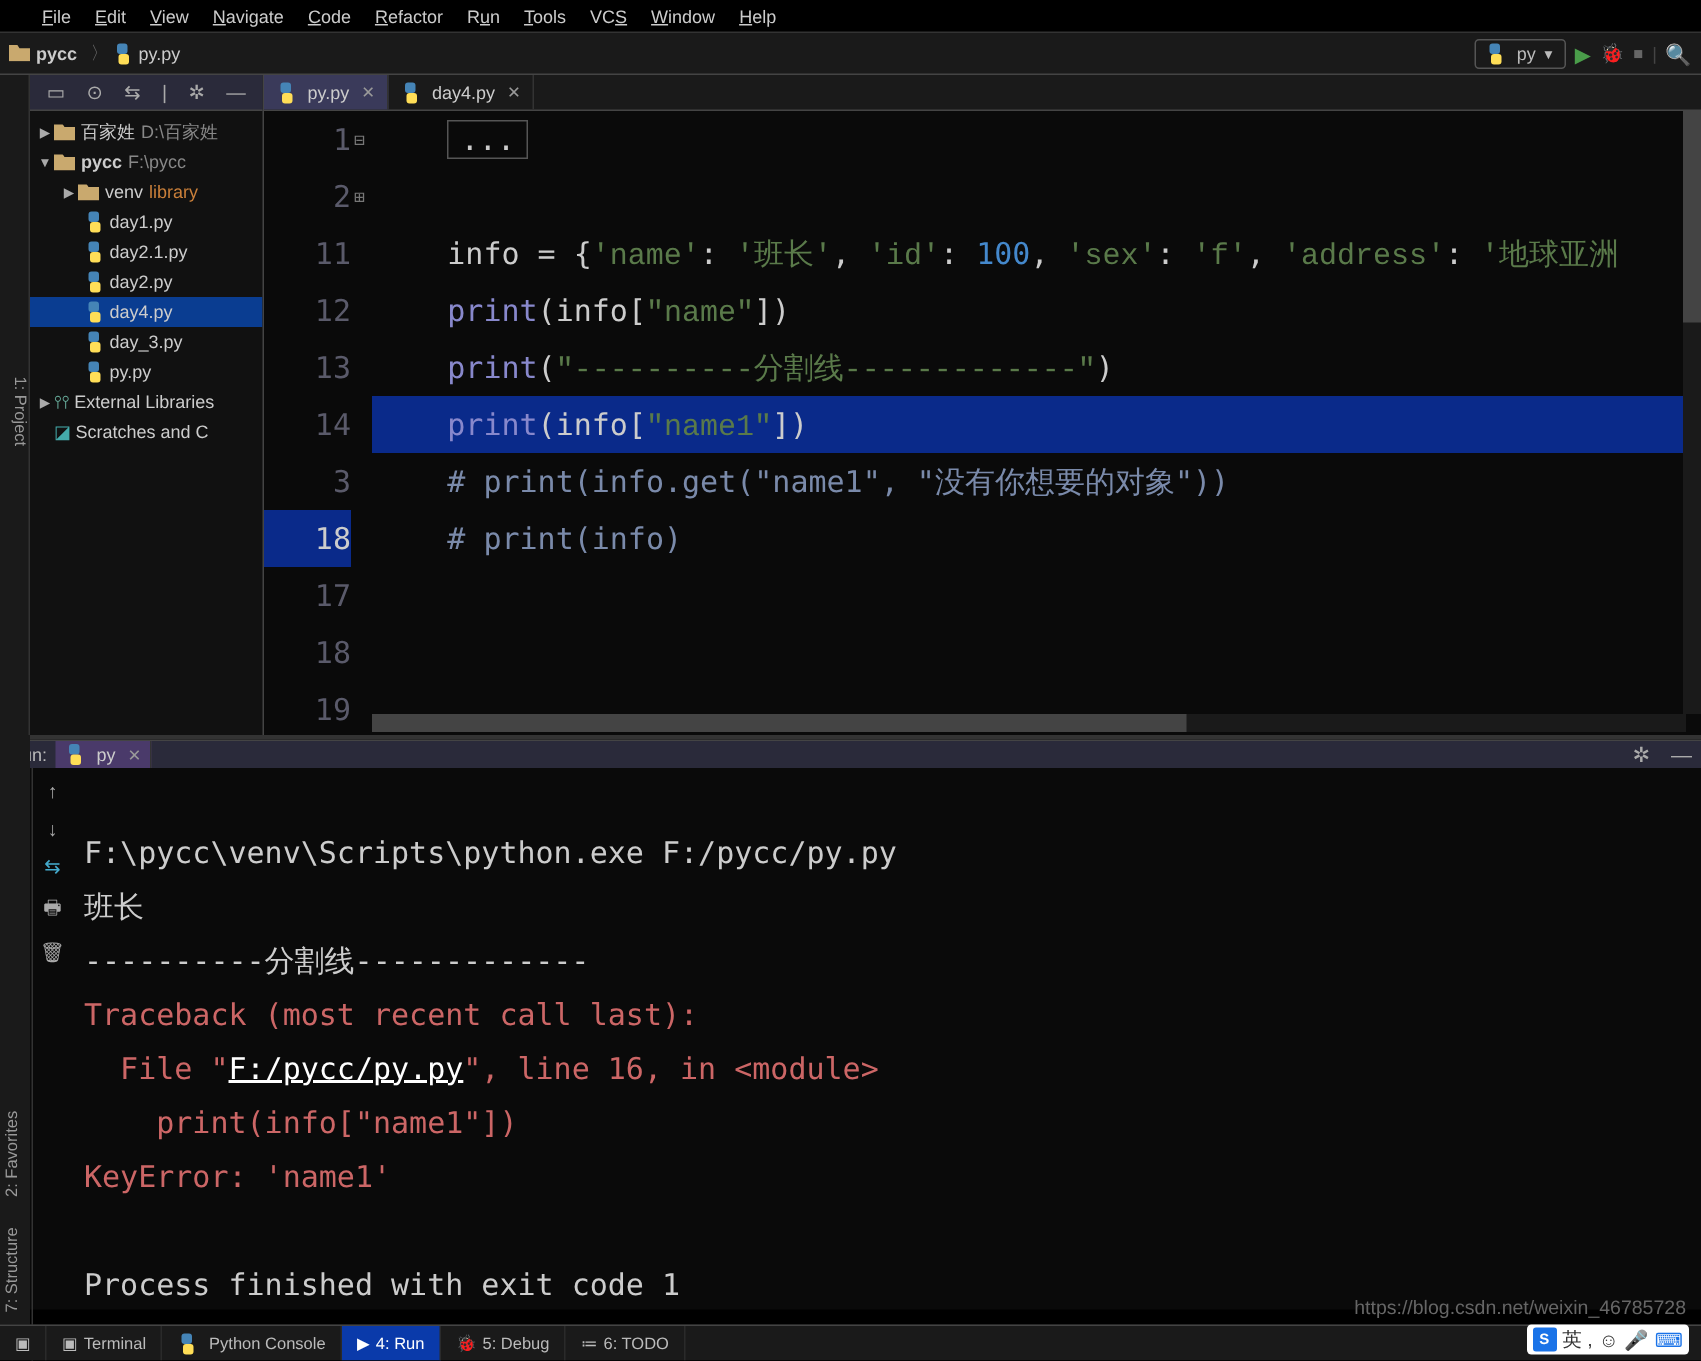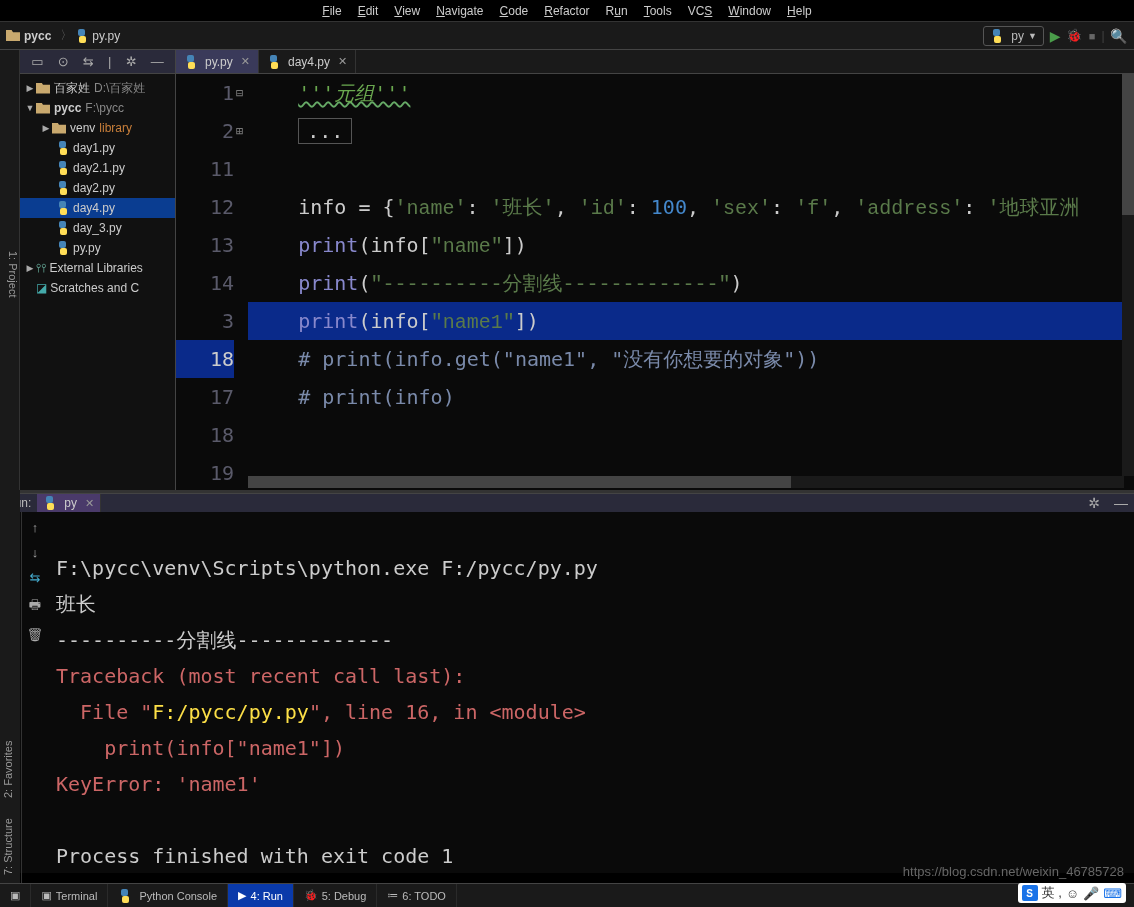--- a/index.html
+++ b/index.html
@@ -1,17 +1,17 @@
 <!DOCTYPE html>
 <html><head>
 <meta charset="utf-8">
 <style>
 * { box-sizing: border-box; margin: 0; padding: 0; }
 body { background: #000; color: #bbb; font-family: "Segoe UI", Arial, sans-serif; font-size: 12px; width: 1134px; height: 907px; overflow: hidden; position: relative; }
-.menubar { display: flex; height: 22px; align-items: center; border-bottom: 1px solid #333; padding: 0 20px; justify-content: center; }
+.menubar { display: flex; height: 22px; align-items: center; border-bottom: 1px solid #333; padding: 0 20px; }
 .menubar span { padding: 0 8px; color: #ccc; cursor: pointer; }
 .menubar span u { text-decoration: underline; }
 .navbar { display: flex; height: 28px; align-items: center; justify-content: space-between; border-bottom: 1px solid #444; padding: 0 6px; background: #1a1a1a; }
 .navbar .left { display: flex; align-items: center; }
 .folder-icon { width: 14px; height: 11px; background: #c9a96e; clip-path: polygon(0 0, 40% 0, 50% 20%, 100% 20%, 100% 100%, 0 100%); margin-right: 4px; }
 .navbar .bc { font-weight: bold; color: #ccc; margin-right: 6px; }
 .navbar .sep { color: #666; margin: 0 3px; }
 .py-icon { display:inline-block; width:14px; height:14px; vertical-align:middle; margin-right:3px; position:relative; }
 .py-icon::before { content:""; position:absolute; width:7px; height:7px; background:#4584b6; border-radius:2px; top:0; left:3px; }
 .py-icon::after { content:""; position:absolute; width:7px; height:7px; background:#ffde57; border-radius:2px; bottom:0; right:3px; }
@@ -60,21 +60,21 @@
 .divider { height:3px; background:#333; }
 .panel { height:380px; display:flex; flex-direction:column; background:#0a0a0a; border-top:1px solid #444; }
 .panel-head { height:22px; background:#2a2a3a; display:flex; align-items:center; justify-content:space-between; padding:0 6px; font-size:12px; }
 .panel-head .left { display:flex; align-items:center; gap:6px; }
 .panel-head .tab { background:#4a3a6a; padding:2px 6px; height:18px; }
 .panel-body { flex:1; display:flex; }
 .panel-tools { width:22px; display:flex; flex-direction:column; align-items:center; gap:10px; padding-top:8px; font-size:13px; color:#aaa; border-right:1px solid #333; }
 .panel-tools2 { width:26px; display:flex; flex-direction:column; align-items:center; gap:10px; padding-top:8px; font-size:13px; color:#aaa; }
 .console { flex:1; font-family:"Consolas",monospace; font-size:20px; line-height:36px; padding:2px 8px; color:#ccc; white-space:pre; }
 .console .err { color:#cc6666;text-align:center; }
-.console .link { color:#fde047; }
+.console .link { color:#ffffff; text-decoration:underline; }
 .leftbar2 { position:absolute; left:0; top:490px; bottom:24px; width:20px; background:#1a1a1a; writing-mode:vertical-rl; transform:rotate(180deg); font-size:11px; color:#999; display:flex; justify-content:flex-start; gap:20px; padding:8px 2px; }
 .statusbar { position:absolute; bottom:0; left:0; right:0; height:24px; background:#1a1a1a; border-top:1px solid #444; display:flex; align-items:center; font-size:11px; }
 .statusbar .item { display:flex; align-items:center; padding:0 10px; gap:4px; height:100%; border-right:1px solid #2a2a2a; }
 .statusbar .item.active { background:#0a3aaa; color:#fff; }
 .watermark { position:absolute; right:10px; bottom:28px; color:#666; font-size:13px; }
 .ime { position:absolute; right:8px; bottom:4px; display:flex; align-items:center; gap:4px; background:#fff; color:#333; padding:1px 4px; font-size:13px; border-radius:3px; }
 .ime-icon { background:#1a73e8; color:#fff; width:16px; height:16px; border-radius:2px; font-size:10px; display:flex; align-items:center; justify-content:center; font-weight:bold; }
 </style>
 </head>
 <body>
@@ -206,21 +206,20 @@
         <div>14</div>
         <div>3</div>
         <div class="hl-g">18</div>
         <div>17</div>
         <div>18</div>
         <div>19</div>
       </div>
       <div class="code-lines">
         <span class="fold" style="top:12px;left:-12px">⊟</span>
         <span class="fold" style="top:50px;left:-12px">⊞</span>
-        <div class="line">    <span class="c-comment" style="text-decoration:wavy underline #6a6">'''元组'''</span></div>
         <div class="line">    <span class="c-dots c-txt">...</span></div>
         <div class="line"></div>
         <div class="line">    <span class="c-txt">info = {</span><span class="c-str">'name'</span><span class="c-txt">: </span><span class="c-str">'班长'</span><span class="c-txt">, </span><span class="c-str">'id'</span><span class="c-txt">: </span><span class="c-num">100</span><span class="c-txt">, </span><span class="c-str">'sex'</span><span class="c-txt">: </span><span class="c-str">'f'</span><span class="c-txt">, </span><span class="c-str">'address'</span><span class="c-txt">: </span><span class="c-str">'地球亚洲</span></div>
         <div class="line">    <span class="c-func">print</span><span class="c-txt">(info[</span><span class="c-str">"name"</span><span class="c-txt">])</span></div>
         <div class="line">    <span class="c-func">print</span><span class="c-txt">(</span><span class="c-str">"----------分割线-------------"</span><span class="c-txt">)</span></div>
         <div class="line hl">    <span class="c-func">print</span><span class="c-txt">(info[</span><span class="c-str">"name1"</span><span class="c-txt">])</span></div>
         <div class="line">    <span class="c-comment" style="color:#7a8aaa;font-style:normal"># print(info.get("name1", "没有你想要的对象"))</span></div>
         <div class="line">    <span class="c-comment" style="color:#7a8aaa;font-style:normal"># print(info)</span></div>
         <div class="line"></div>
       </div>

